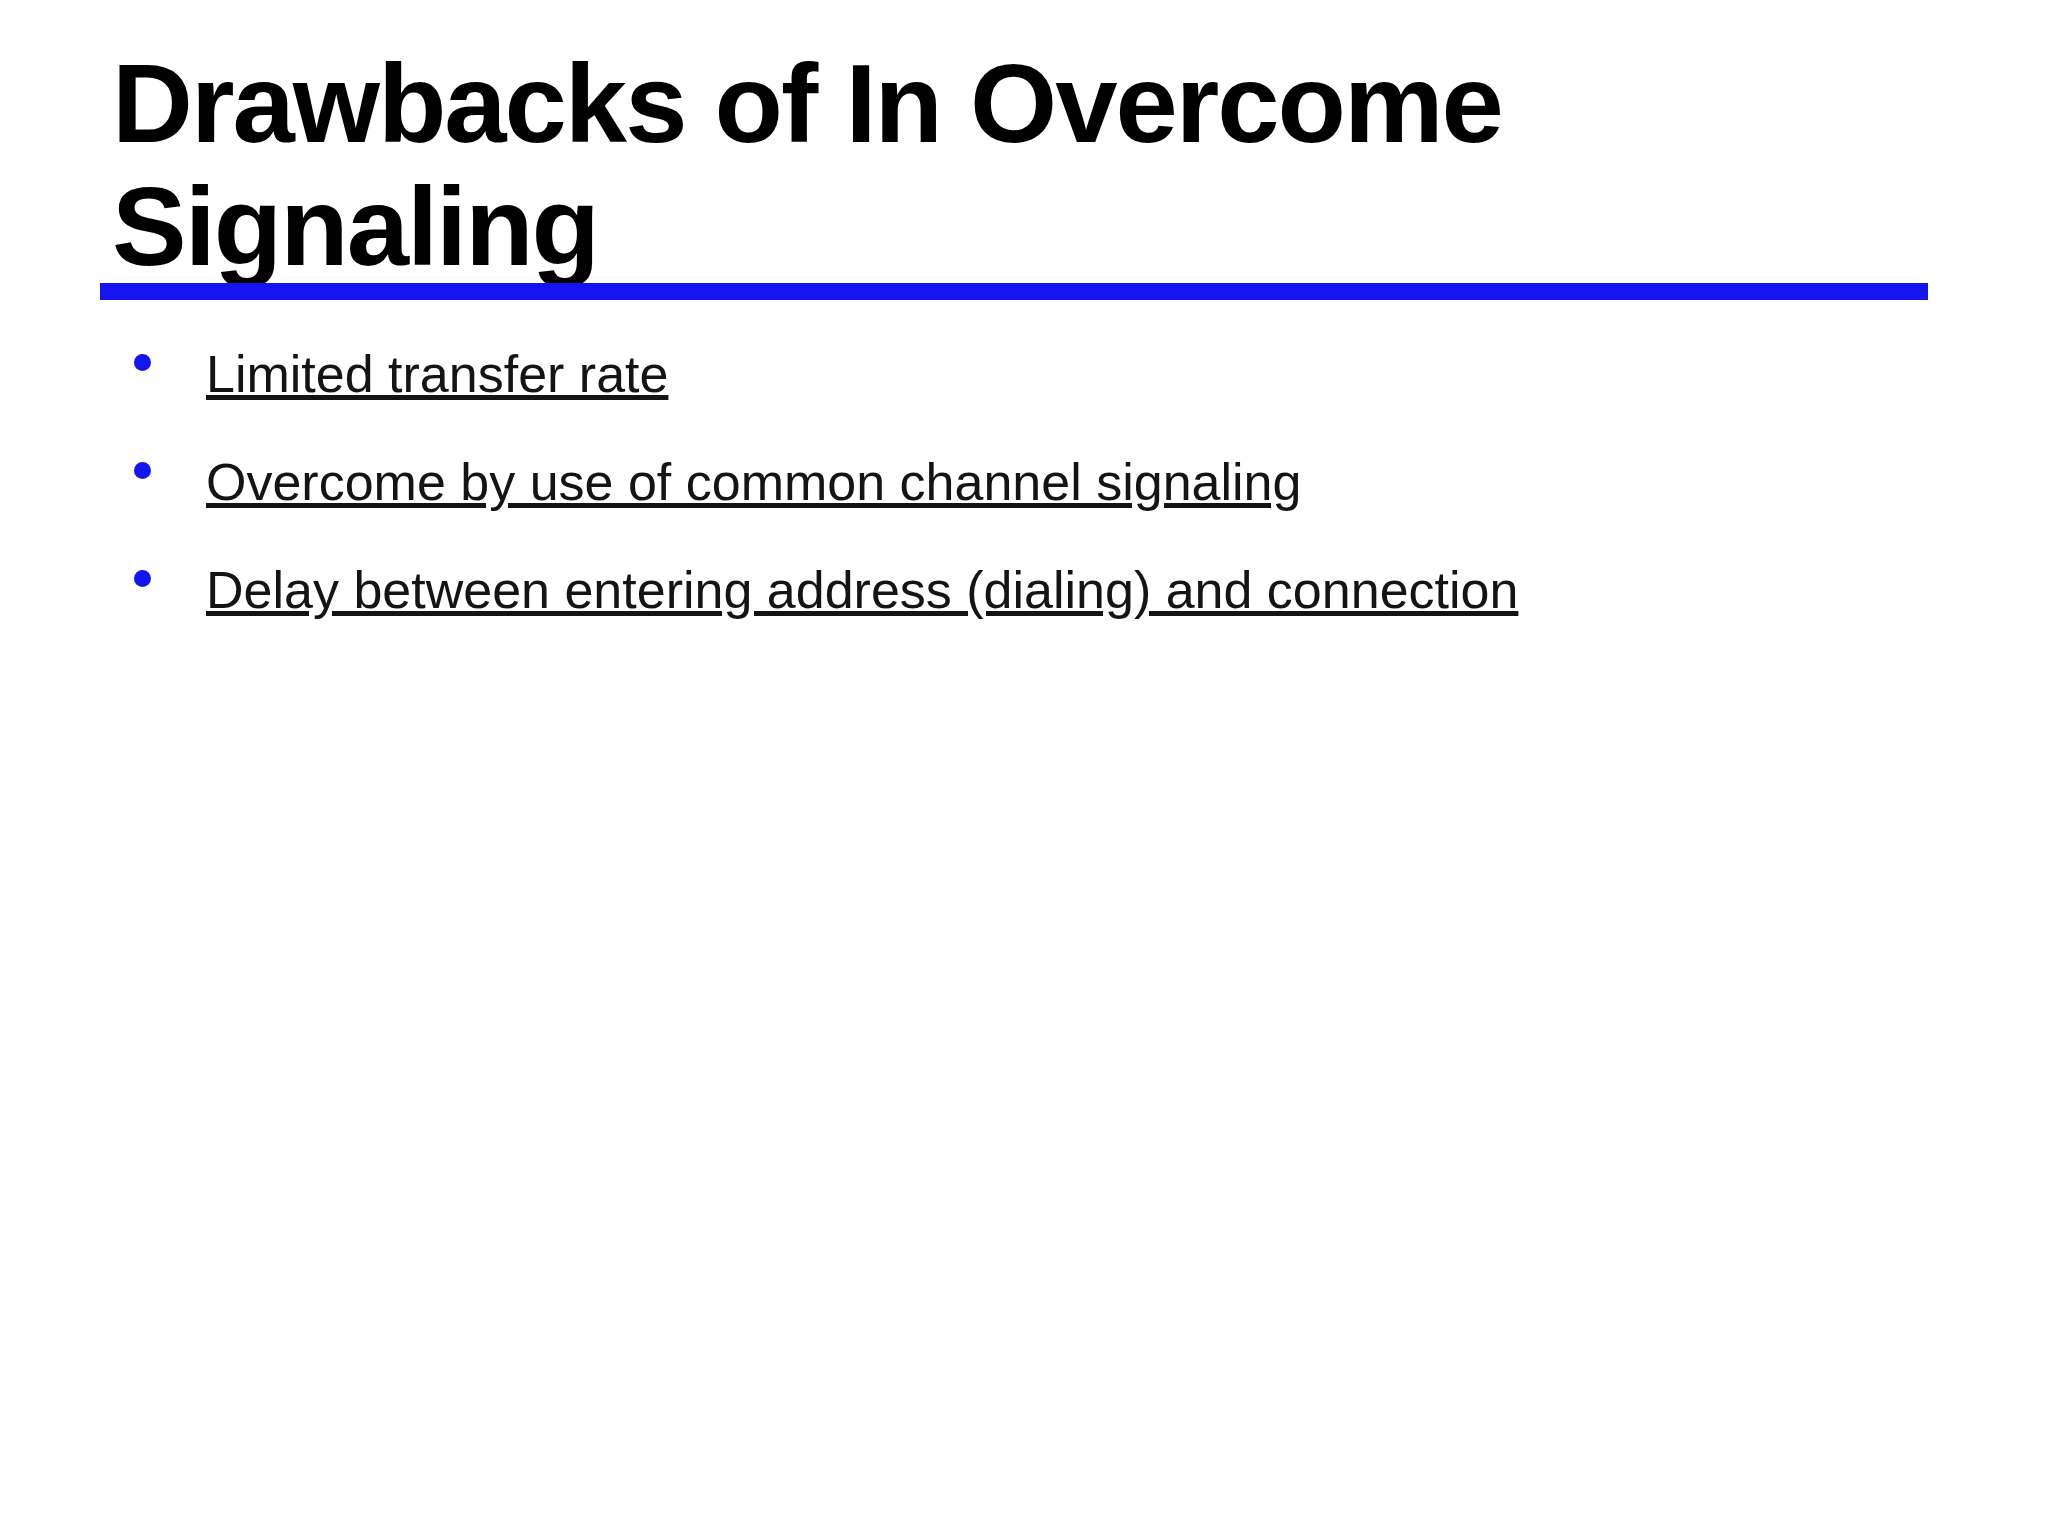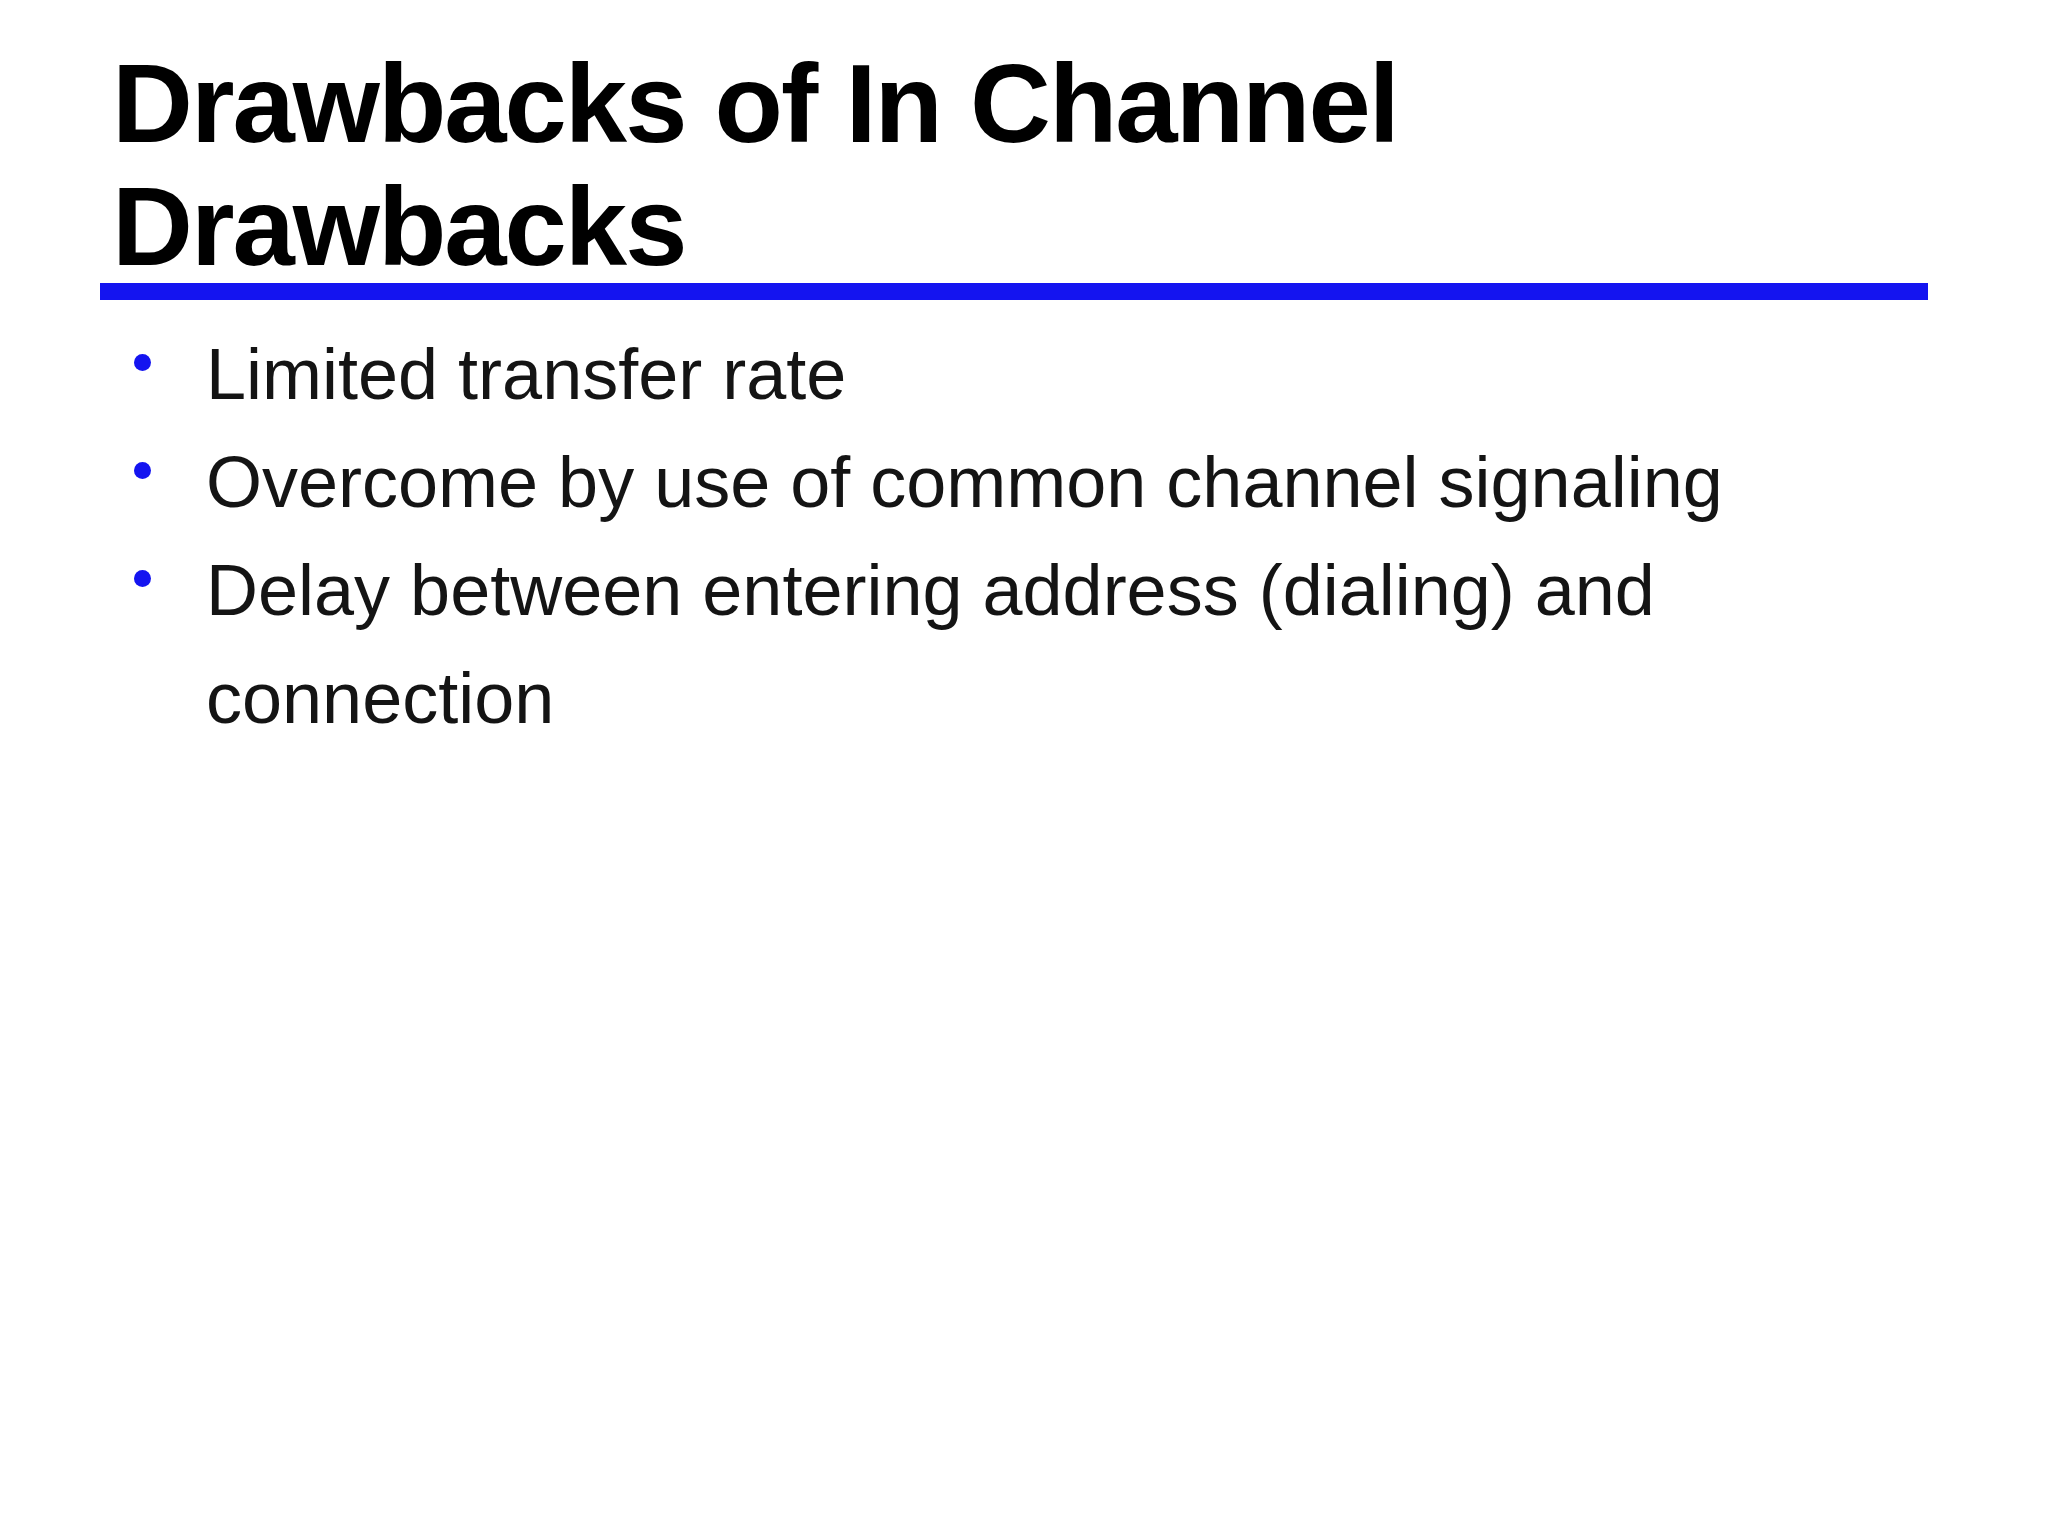--- a/index.html
+++ b/index.html
@@ -36,23 +36,24 @@
     background: var(--accent, #1414f0);
   }
   .bullets {
     position: absolute;
     left: 130px;
     top: 320px;
     width: 1721px;
     margin: 0;
     padding: 0;
     list-style: none;
-    font-size: 72px;
+    font-size: 52px;
     line-height: 108px;
     color: var(--body-color, #141414);
+    text-decoration: underline;
   }
   .bullets li {
     position: relative;
     padding-left: 76px;
     margin: 0;
   }
   .dot {
     position: absolute;
     left: 4px;
     top: 34px;
@@ -60,21 +61,21 @@
     height: 17px;
     border-radius: 50%;
     background: var(--accent, #1414f0);
   }
 </style>
 </head>
 <body>
 
 <div class="slide">
 
-  <h1 class="title">Drawbacks of In Channel Drawbacks</h1>
+  <h1 class="title">Drawbacks of In Overcome Signaling</h1>
 
   <div class="rule"></div>
 
   <ul class="bullets">
     <li>
       <span class="dot"></span>
       <span>Limited transfer rate</span>
     </li>
     <li>
       <span class="dot"></span>

